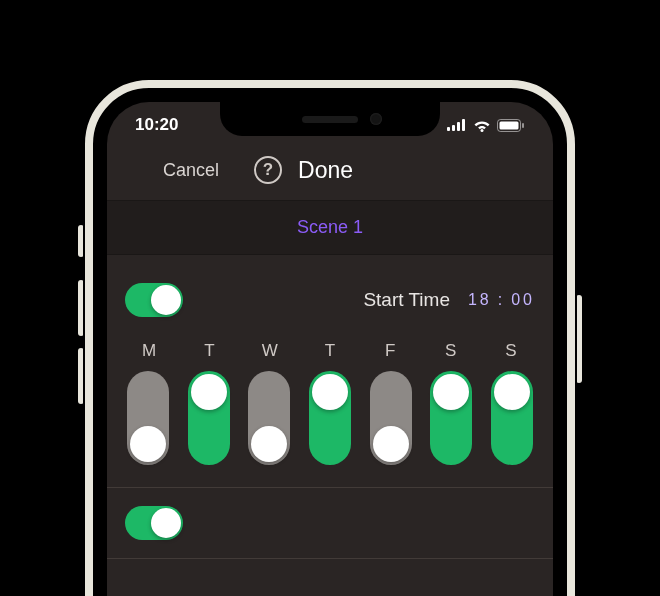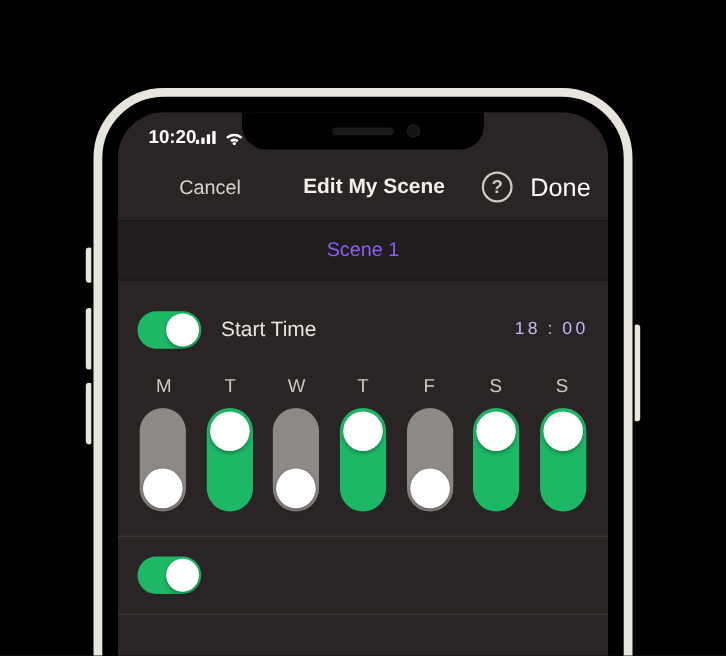--- a/index.html
+++ b/index.html
@@ -75,20 +75,21 @@
   }
   .notch .camera {
     width: 12px; height: 12px; background: #141414; border-radius: 50%;
     position: absolute; right: 58px; top: 11px;
     box-shadow: inset 0 0 2px #333;
   }
   .status-bar {
     height: 46px;
     display: flex;
     align-items: center;
+    justify-content: space-between;
     padding: 0 28px;
     font-size: 17px;
     font-weight: 600;
     color: #fff;
   }
   .status-right { display: flex; align-items: center; gap: 6px; }
   .nav-bar {
     display: flex;
     align-items: center;
     padding: 8px 16px 16px 16px;
@@ -132,20 +133,21 @@
     color: #8b5cf6;
     border-top: 1px solid #1a1716;
     border-bottom: 1px solid #1a1716;
   }
   .content { padding: 10px 18px 0 18px; }
   .row {
     display: flex;
     align-items: center;
     padding: 18px 0;
     gap: 18px;
+    text-align: right;
   }
   .toggle {
     width: 58px; height: 34px; border-radius: 17px;
     position: relative; flex-shrink: 0;
   }
   .toggle.on { background: #1db866; }
   .toggle .knob {
     position: absolute; top: 2px; width: 30px; height: 30px;
     background: #fff; border-radius: 50%;
     box-shadow: 0 2px 4px rgba(0,0,0,0.3);
@@ -225,21 +227,20 @@
                 <rect x="0.5" y="0.5" width="23" height="12" rx="3" fill="none" stroke="#fff" stroke-opacity="0.5"></rect>
                 <rect x="2.5" y="2.5" width="19" height="8" rx="1.5" fill="#fff"></rect>
                 <rect x="25" y="4" width="2" height="5" rx="1" fill="#fff" fill-opacity="0.5"></rect>
               </svg>
           </span>
         </div>
       </div>
 
       <div class="nav-bar">
         <div class="nav-left">Cancel</div>
-        <div class="nav-title">Edit My Scene</div>
         <div class="nav-right">
           <div class="help-icon">
             <span>?</span>
           </div>
           <div class="done-btn">Done</div>
         </div>
       </div>
 
       <div class="section-header">Scene 1</div>
 

